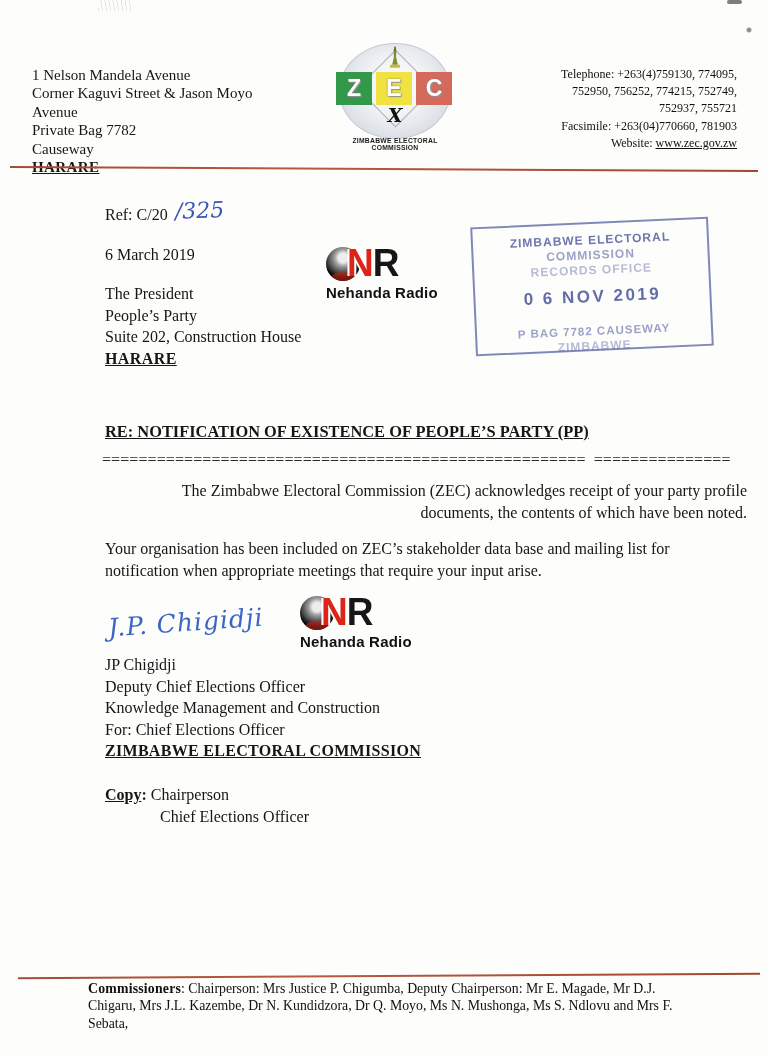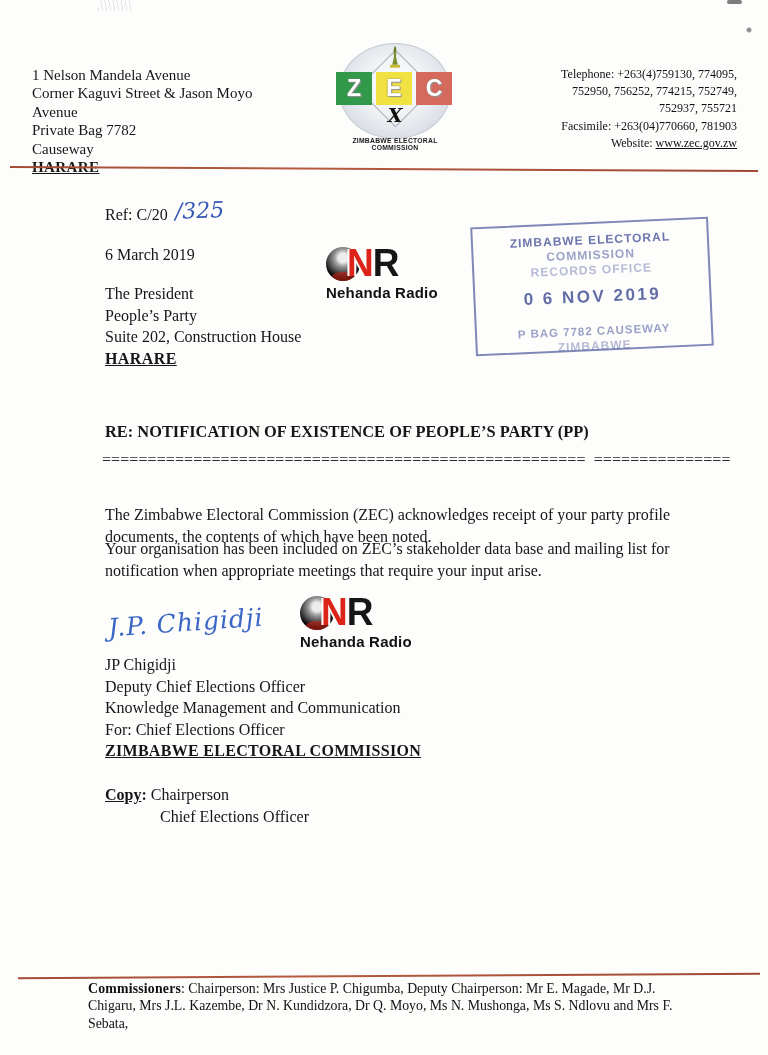--- a/index.html
+++ b/index.html
@@ -87,25 +87,25 @@
   .abs { position: absolute; }
   .body-text { font-size: 16px; line-height: 21.5px; }
   .ref-line { left: 105px; top: 202px; }
   .handwritten-ref { font-family: "DejaVu Serif", serif; font-style: italic; font-size: 22px;
     color: #3757b5; margin-left: 7px; display: inline-block; transform: rotate(-2deg) translateY(-2px); }
   .date-line { left: 105px; top: 244px; }
   .recipient { left: 105px; top: 283px; }
   .recipient .city { font-weight: bold; text-decoration: underline; letter-spacing: .4px; }
   .attention-line { left: 105px; top: 381px; }
   .u-bold { font-weight: bold; text-decoration: underline; }
-  .subject-line { left: 105px; top: 422px; font-weight: bold; font-size: 16.4px; white-space: nowrap; }
+  .subject-line { left: 105px; top: 422px; font-weight: bold; font-size: 16.4px; white-space: nowrap; text-decoration: underline; }
   .divider { left: 102px; top: 451px; width: 640px; font-size: 16px; white-space: pre;
     overflow: hidden; color: #2a2a2a; letter-spacing: .1px; }
   .para { left: 105px; width: 642px; }
-  .para-1 { top: 504px; }
+  .para-1 { top: 480px; text-align: right; }
   .para-2 { top: 538px; }
   .signature-script { left: 108px; top: 608px; font-family: "DejaVu Serif", serif; font-style: italic;
     font-size: 25px; color: #3a66c5; transform: rotate(-4deg); letter-spacing: 1px; }
   .sign-block { left: 105px; top: 654px; }
   .sign-block .bold { font-weight: normal; }
   .sign-block .org { font-weight: bold; text-decoration: underline; letter-spacing: .3px; }
   .copy-line { left: 105px; top: 784px; }
   .copy-second { left: 160px; top: 806px; text-align: right; }
 
   
@@ -201,21 +201,21 @@
       <span class="nr-letter nr-n">N</span>
       <span class="nr-letter nr-r">R</span>
     </div>
     <div class="nr-caption">Nehanda Radio</div>
   </div>
 
   <div class="abs signature-script">J.P. Chigidji</div>
   <div class="abs body-text sign-block">
     <div>JP Chigidji</div>
     <div>Deputy Chief Elections Officer</div>
-    <div>Knowledge Management and Communication</div>
+    <div>Knowledge Management and Construction</div>
     <div class="bold">For: Chief Elections Officer</div>
     <div class="org">ZIMBABWE ELECTORAL COMMISSION</div>
   </div>
 
   <div class="abs body-text copy-line">
     <span class="u-bold">Copy</span><b>:</b><span> Chairperson</span>
   </div>
   <div class="abs body-text copy-second">Chief Elections Officer</div>
 
   <div class="rule rule-bottom"></div>

